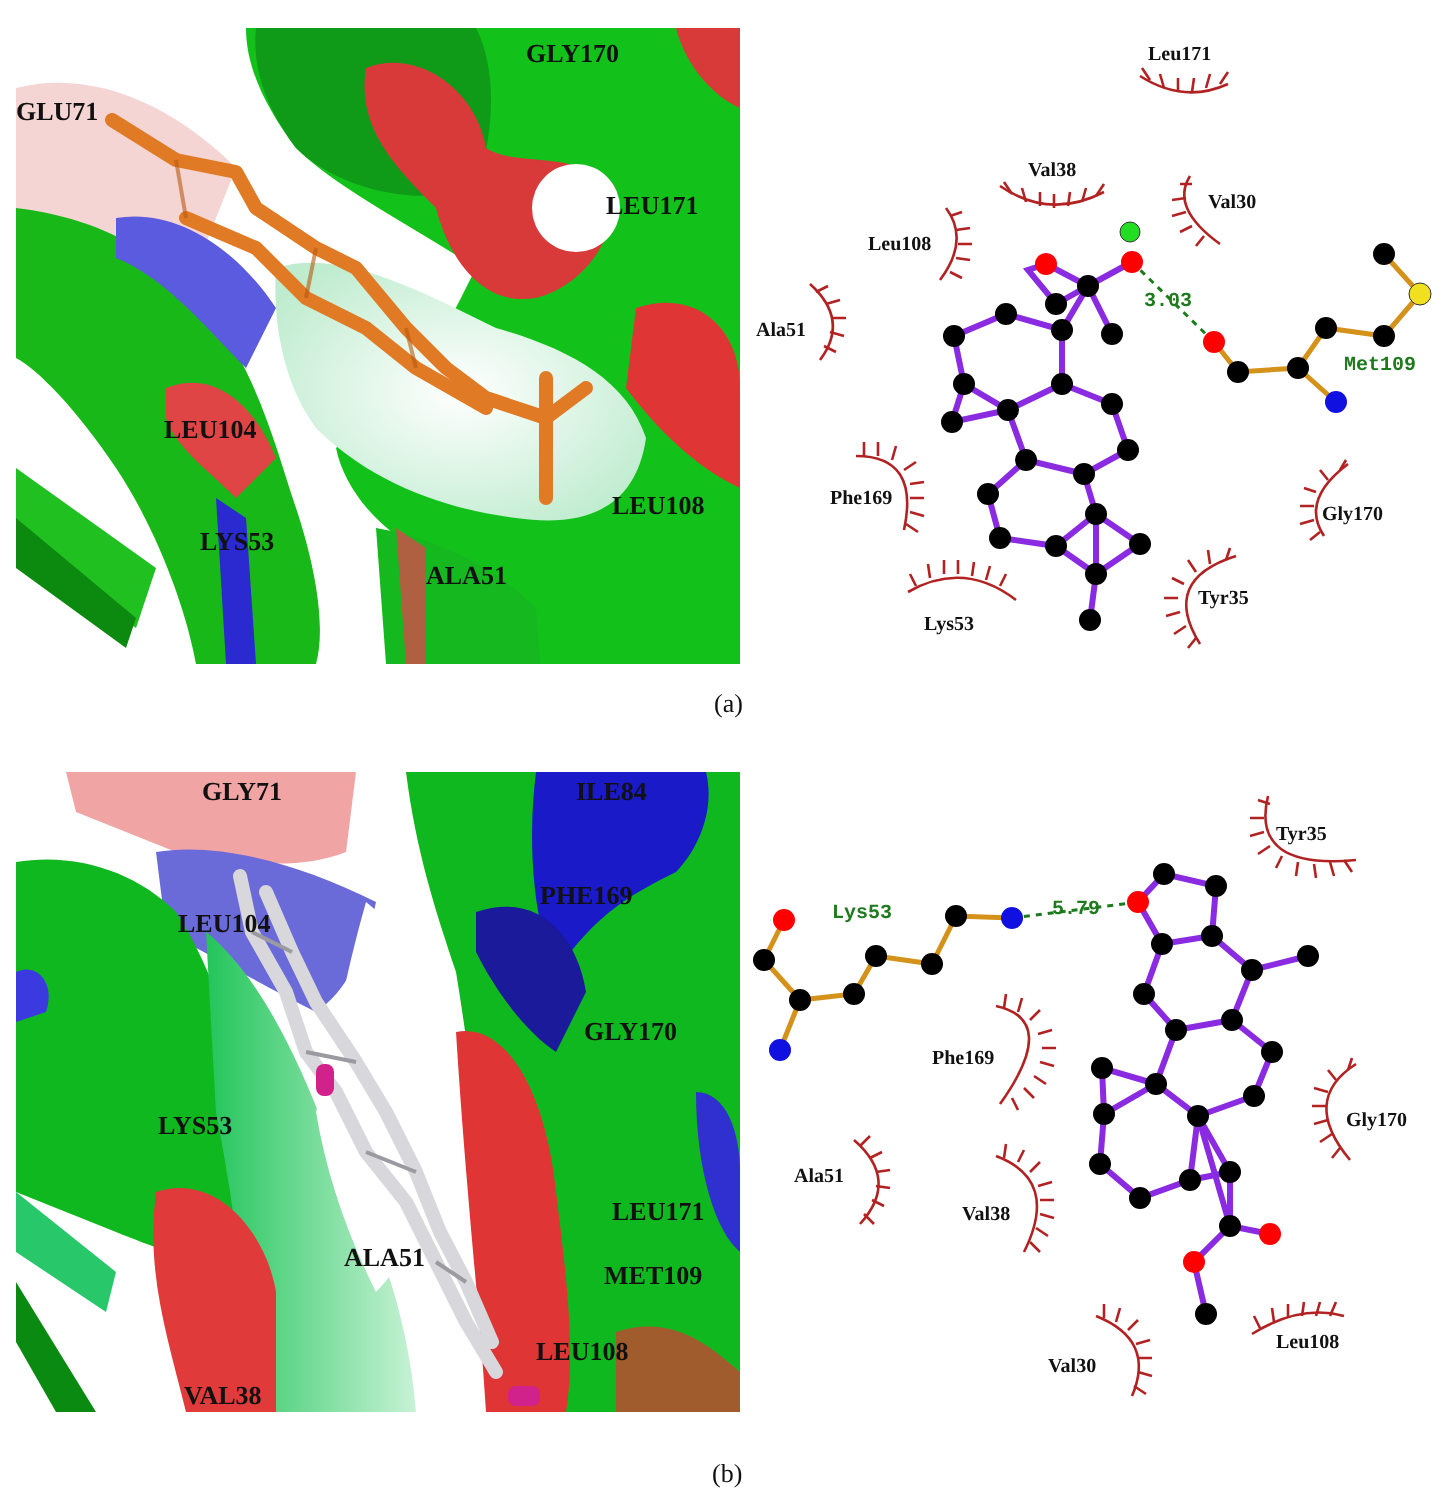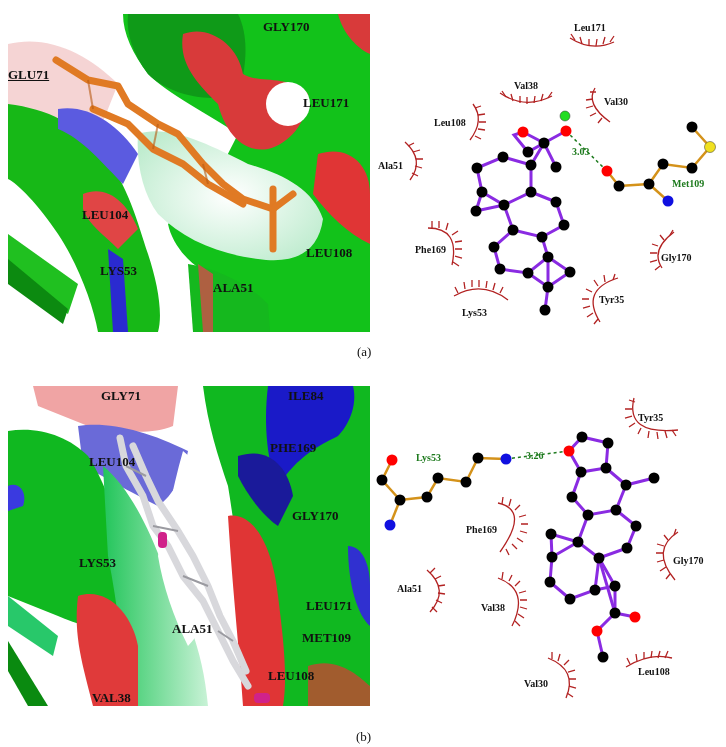--- a/index.html
+++ b/index.html
@@ -2,21 +2,21 @@
 <html><head>
 <meta charset="utf-8">
 <style>
   html, body { margin:0; padding:0; background:#ffffff; }
   body { width:726px; height:747px; position:relative; overflow:hidden; font-family:"Liberation Serif","DejaVu Serif",serif; }
   .panel { position:absolute;text-align:right; }
   .surface { position:absolute; overflow:hidden; background:#ffffff; }
   .surface svg, .ligplot svg { position:absolute; left:0; top:0; }
   .res-label { position:absolute; font-family:"Liberation Serif",serif; font-weight:bold; font-size:13px; color:#111; white-space:nowrap; }
   .lp-label { position:absolute; font-family:"Liberation Serif",serif; font-weight:bold; font-size:10px; color:#111; white-space:nowrap; }
-  .lp-green { color:#1d7a1d; }
+  .lp-green { color:#1d7a1d;font-family:Liberation Mono, monospace; }
   .caption { position:absolute; font-family:"Liberation Serif",serif; font-size:13px; color:#111; }
 </style>
 </head>
 <body>
 
 <div class="panel" style="left:0;top:0;width:726px;height:360px;">
 
   <div class="surface" style="left:8px;top:14px;width:362px;height:318px;">
     <svg width="362" height="318" viewBox="0 0 362 318">
       <defs>
@@ -65,21 +65,21 @@
         <path d="M265,195 L285,180"></path>
       </g>
       <g stroke="#b85a12" stroke-width="2" fill="none" opacity="0.6">
         <path d="M80,66 L85,95"></path>
           <path d="M150,110 L145,135"></path>
           <path d="M195,150 L200,170"></path>
       </g>
     </svg>
 
     <span class="res-label" style="left:255px;top:5px;">GLY170</span>
-    <span class="res-label" style="left:0px;top:53px;text-decoration:underline;">GLU71</span>
+    <span class="res-label" style="left:0px;top:34px;">GLU71</span>
     <span class="res-label" style="left:295px;top:81px;">LEU171</span>
     <span class="res-label" style="left:74px;top:193px;">LEU104</span>
     <span class="res-label" style="left:298px;top:231px;">LEU108</span>
     <span class="res-label" style="left:92px;top:249px;">LYS53</span>
     <span class="res-label" style="left:205px;top:266px;">ALA51</span>
   </div>
 
   <div class="ligplot" style="position:absolute;left:370px;top:0;width:356px;height:340px;">
     <svg width="356" height="340" viewBox="0 0 356 340">
       <g stroke="#b22222" stroke-width="1.3" fill="none">
@@ -317,21 +317,21 @@
         <circle cx="180" cy="202" r="5.5" fill="#000"></circle>
         <circle cx="200" cy="219" r="5.5" fill="#000"></circle>
         <circle cx="225" cy="210" r="5.5" fill="#000"></circle>
         <circle cx="245" cy="206" r="5.5" fill="#000"></circle>
         <circle cx="245" cy="233" r="5.5" fill="#000"></circle>
         <circle cx="265" cy="237" r="5.5" fill="#ff0000"></circle>
         <circle cx="227" cy="251" r="5.5" fill="#ff0000"></circle>
         <circle cx="233" cy="277" r="5.5" fill="#000"></circle>
       </g>
     </svg>
-    <span class="lp-label lp-green" style="left:156px;top:70px;">3.26</span>
+    <span class="lp-label lp-green" style="left:156px;top:70px;">5.79</span>
     <span class="lp-label lp-green" style="left:46px;top:72px;">Lys53</span>
     <span class="lp-label" style="left:268px;top:32px;">Tyr35</span>
     <span class="lp-label" style="left:96px;top:144px;">Phe169</span>
     <span class="lp-label" style="left:303px;top:175px;">Gly170</span>
     <span class="lp-label" style="left:27px;top:203px;">Ala51</span>
     <span class="lp-label" style="left:111px;top:222px;">Val38</span>
     <span class="lp-label" style="left:154px;top:298px;">Val30</span>
     <span class="lp-label" style="left:268px;top:286px;">Leu108</span>
   </div>
 

